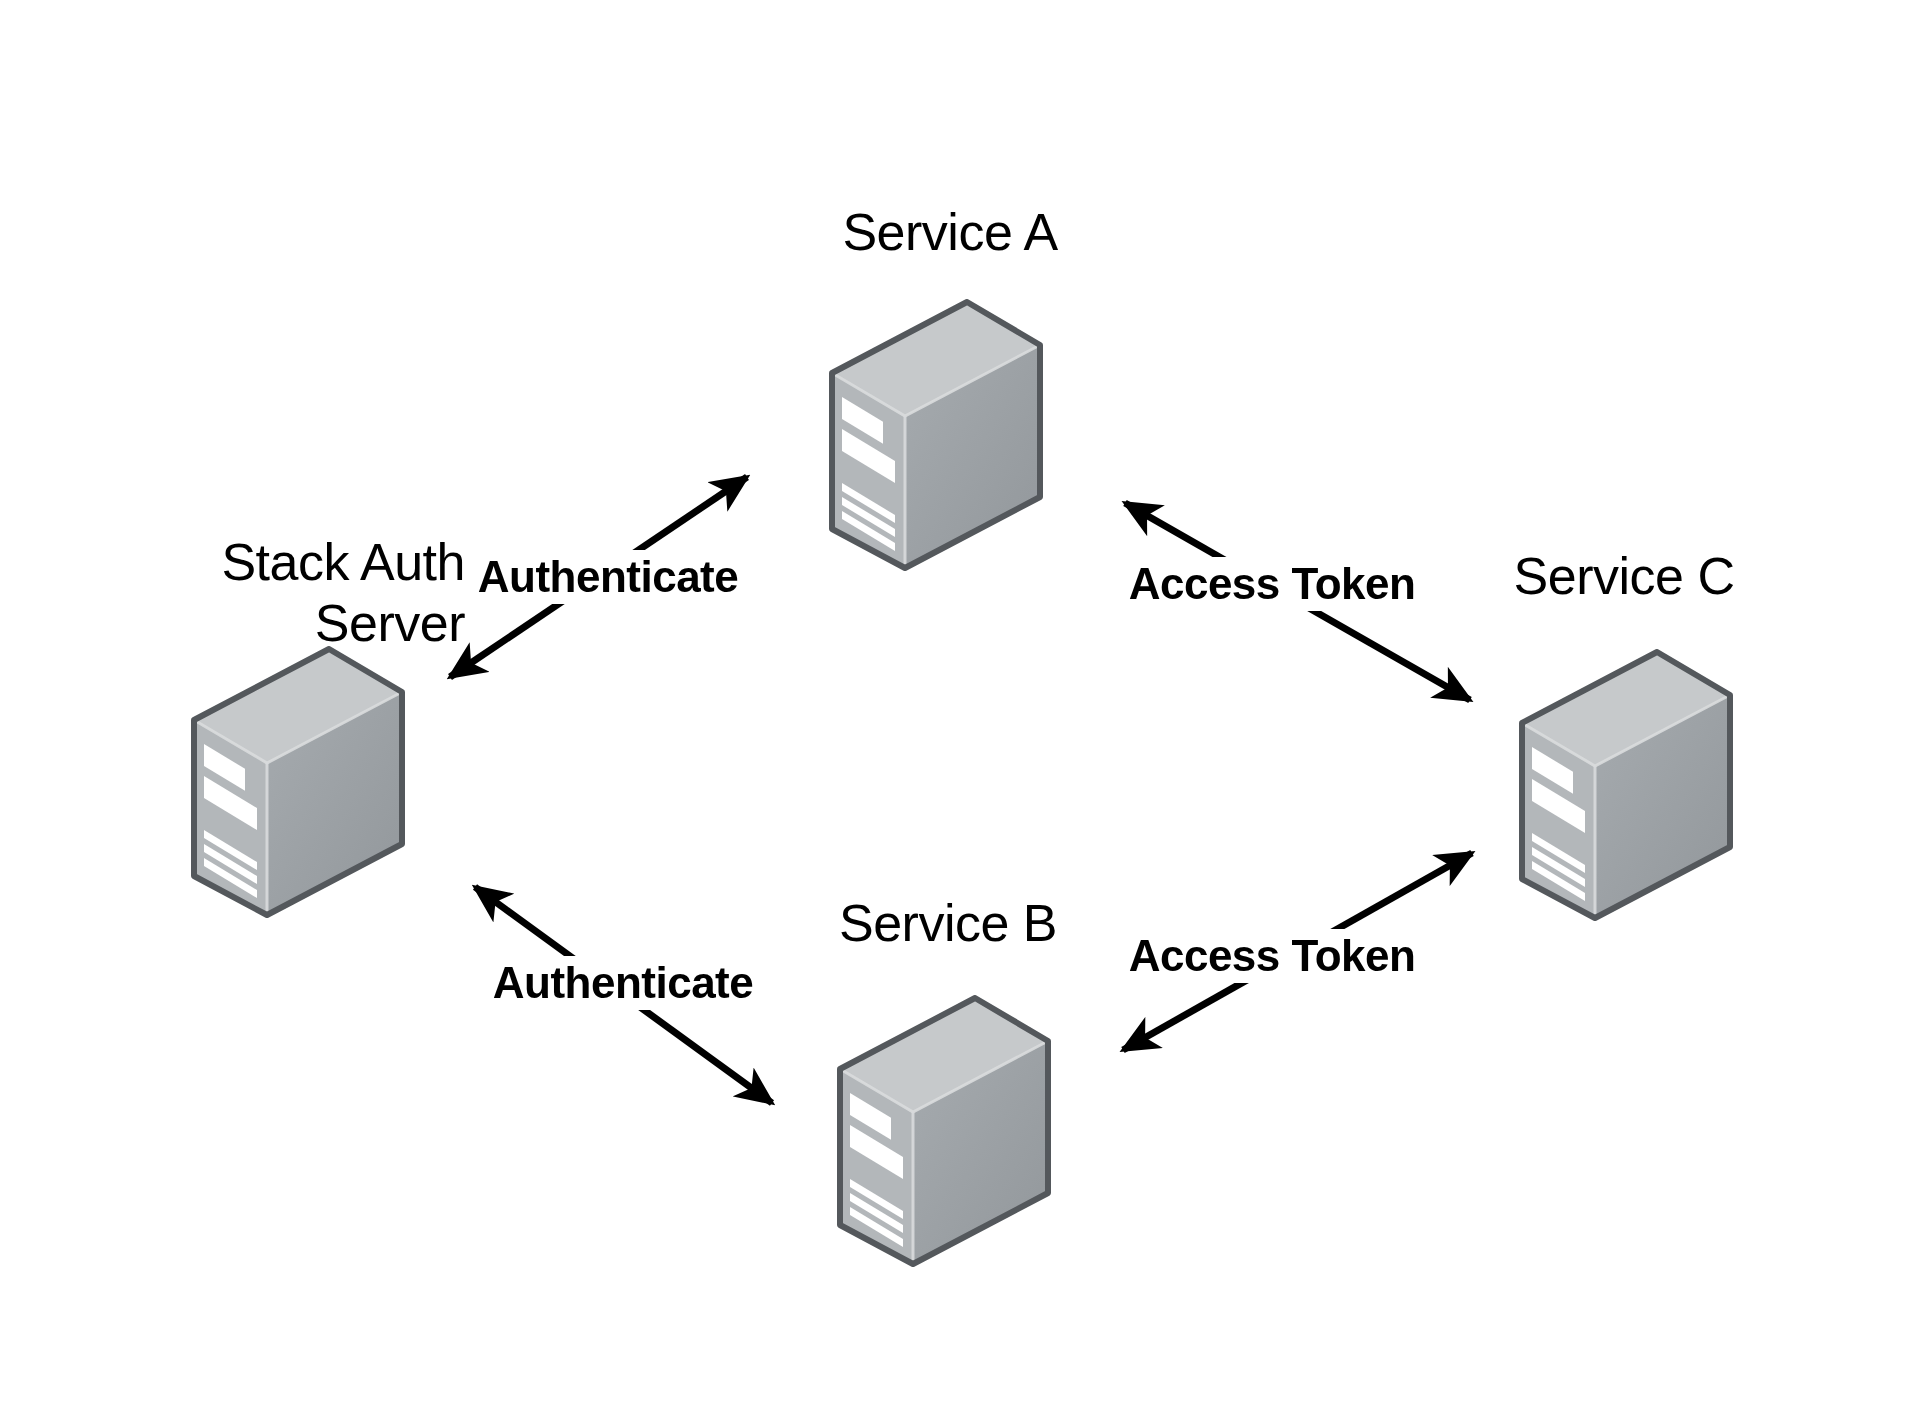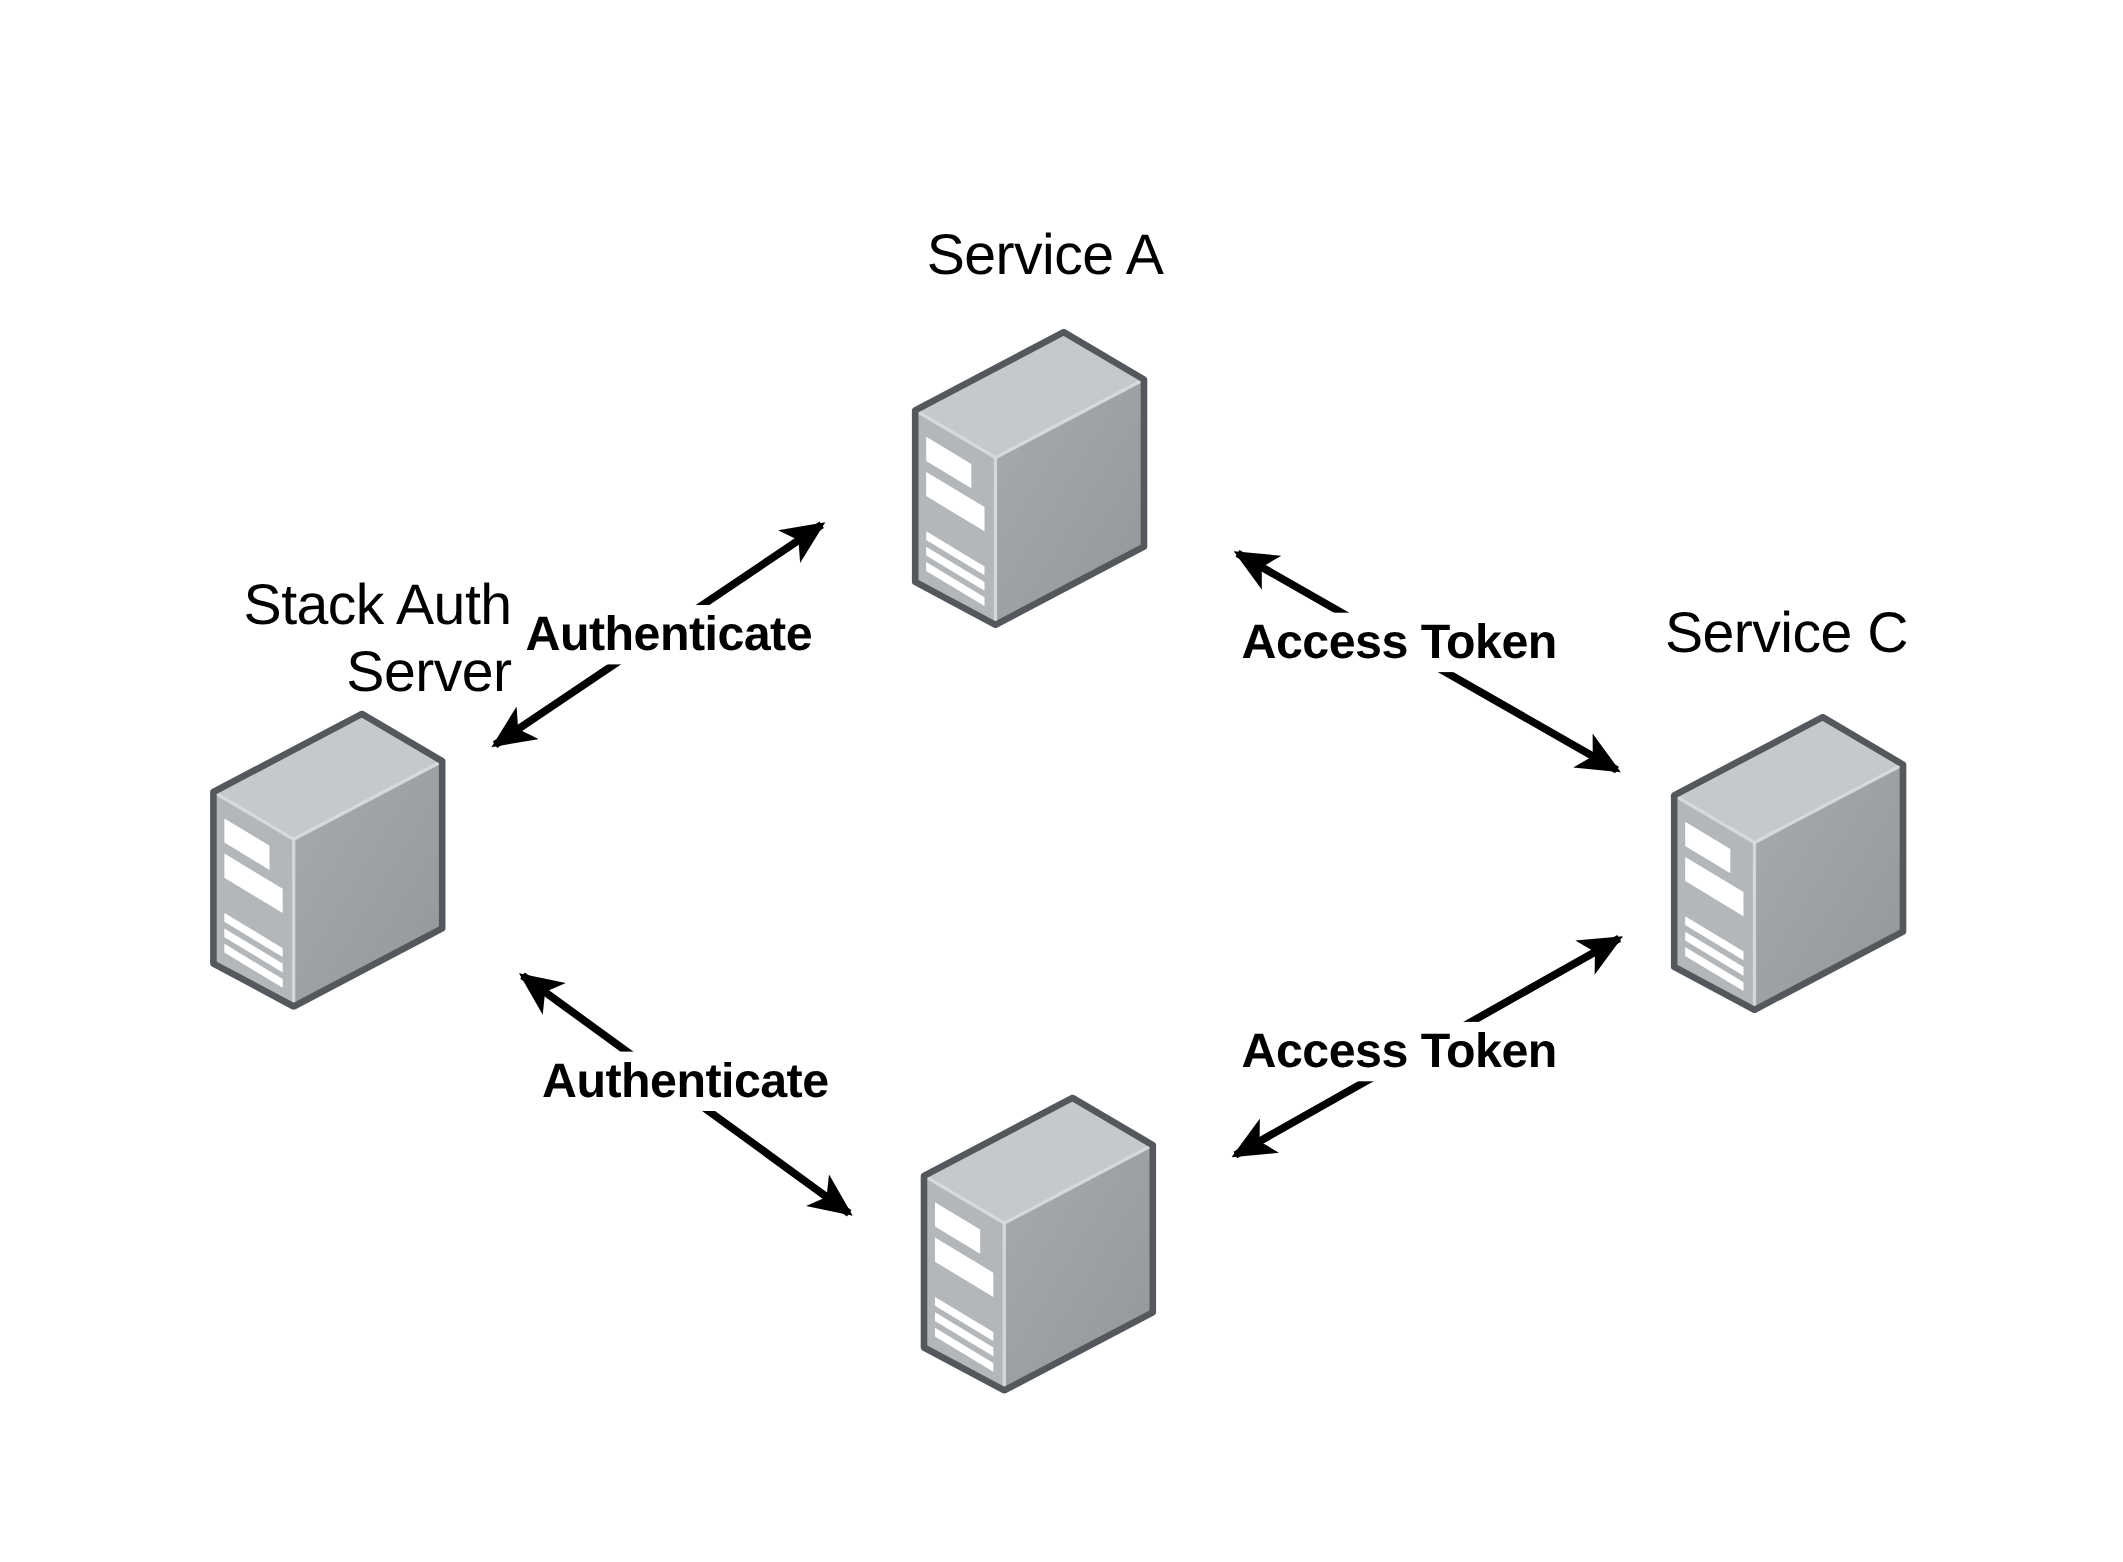--- a/index.html
+++ b/index.html
@@ -26,21 +26,21 @@
   .node-label{
     position:absolute;
     transform:translateX(-50%);
     font-size:52px;
     line-height:1.18;
     letter-spacing:-0.5px;
     text-align:right;
     white-space:nowrap;
     color:var(--text,#000);
   }
-  .node-label.wrap{white-space:normal;width:340px;}
+  .node-label.wrap{white-space:normal;width:340px;margin-top:12px;}
   .edge-label{
     position:absolute;
     transform:translate(-50%,-50%);
     font-size:44px;
     letter-spacing:-0.5px;
     white-space:nowrap;
     background:var(--background,#fff);
     padding:2px 10px;
     color:var(--text,#000);
     font-weight:bold;
@@ -96,20 +96,21 @@
     <use href="#server-icon-shape" x="190" y="646" width="216" height="272"></use>
     <use href="#server-icon-shape" x="828" y="299" width="216" height="272"></use>
     <use href="#server-icon-shape" x="836" y="995" width="216" height="272"></use>
     <use href="#server-icon-shape" x="1518" y="649" width="216" height="272"></use>
   </svg>
 
   <div class="node-label wrap" style="left:295px;top:520px;">Stack Auth Server</div>
 
   <div class="node-label" style="left:950px;top:202px;">Service A</div>
 
+  <div class="node-label" style="left:948px;top:893px;">Service B</div>
 
   <div class="node-label" style="left:1624px;top:546px;">Service C</div>
 
   <div class="edge-label" style="left:608px;top:577px;">Authenticate</div>
 
   <div class="edge-label" style="left:623px;top:983px;">Authenticate</div>
 
   <div class="edge-label" style="left:1272px;top:584px;">Access Token</div>
 
   <div class="edge-label" style="left:1272px;top:956px;">Access Token</div>

